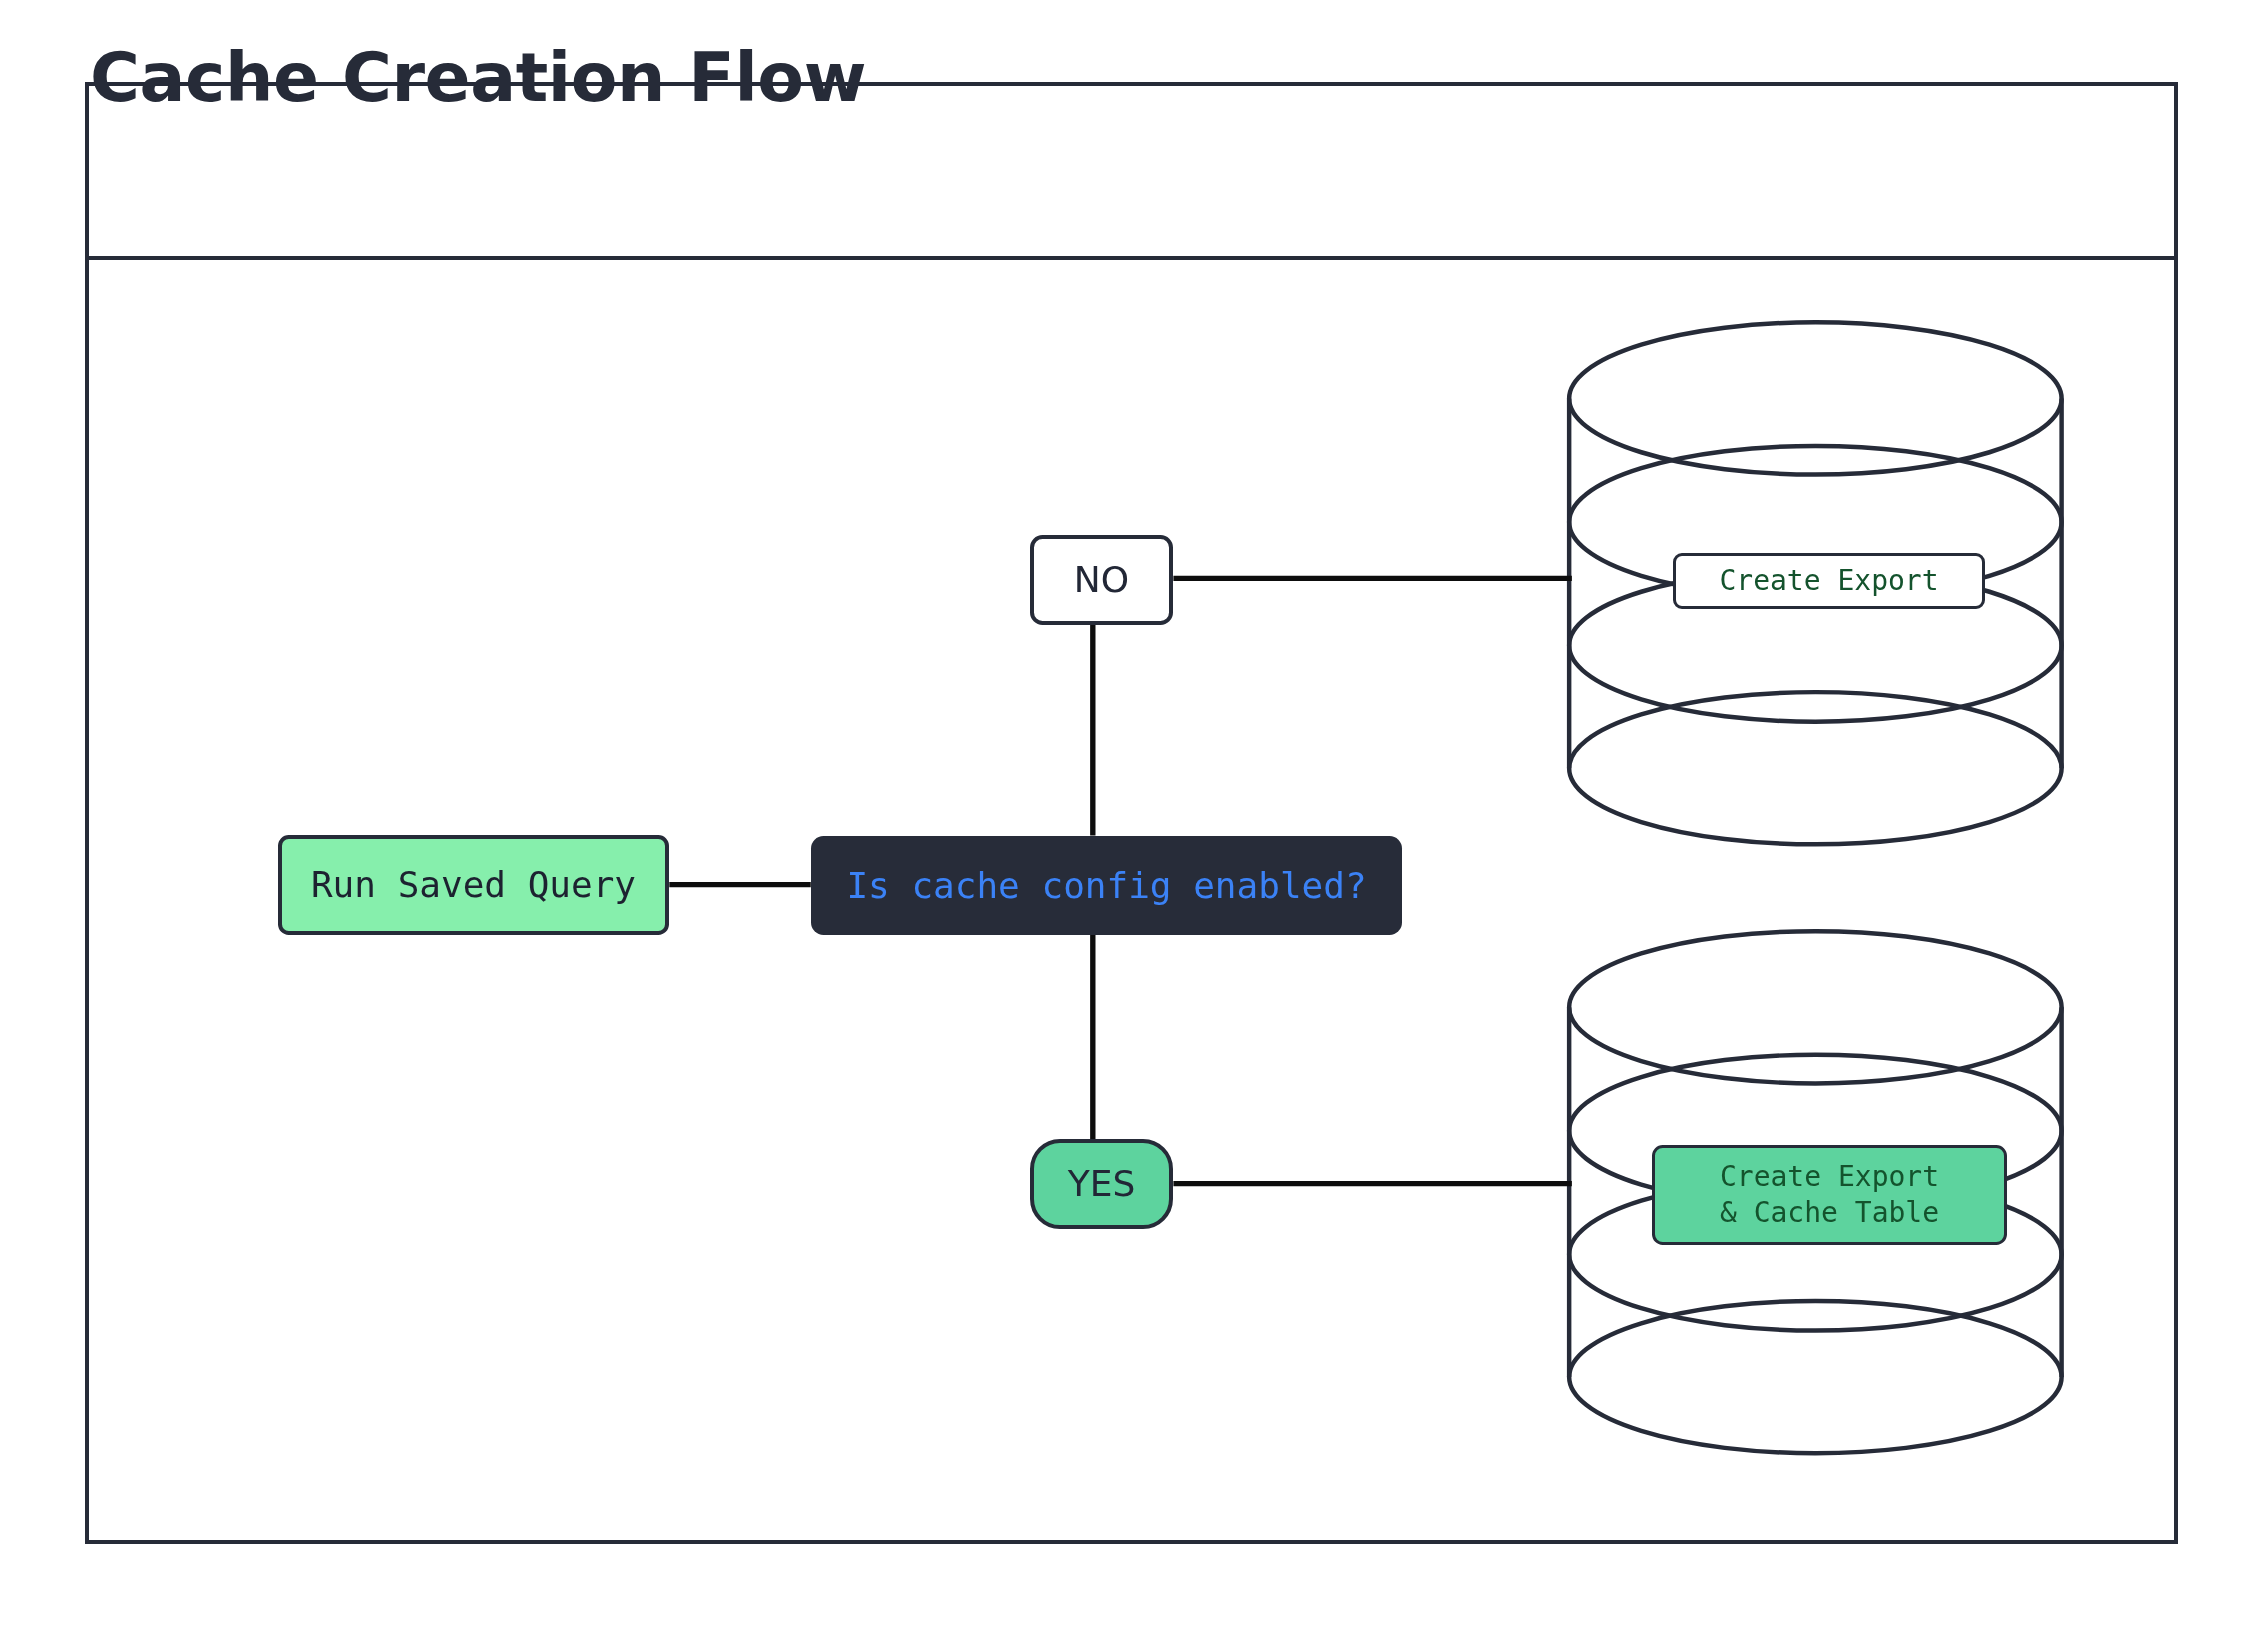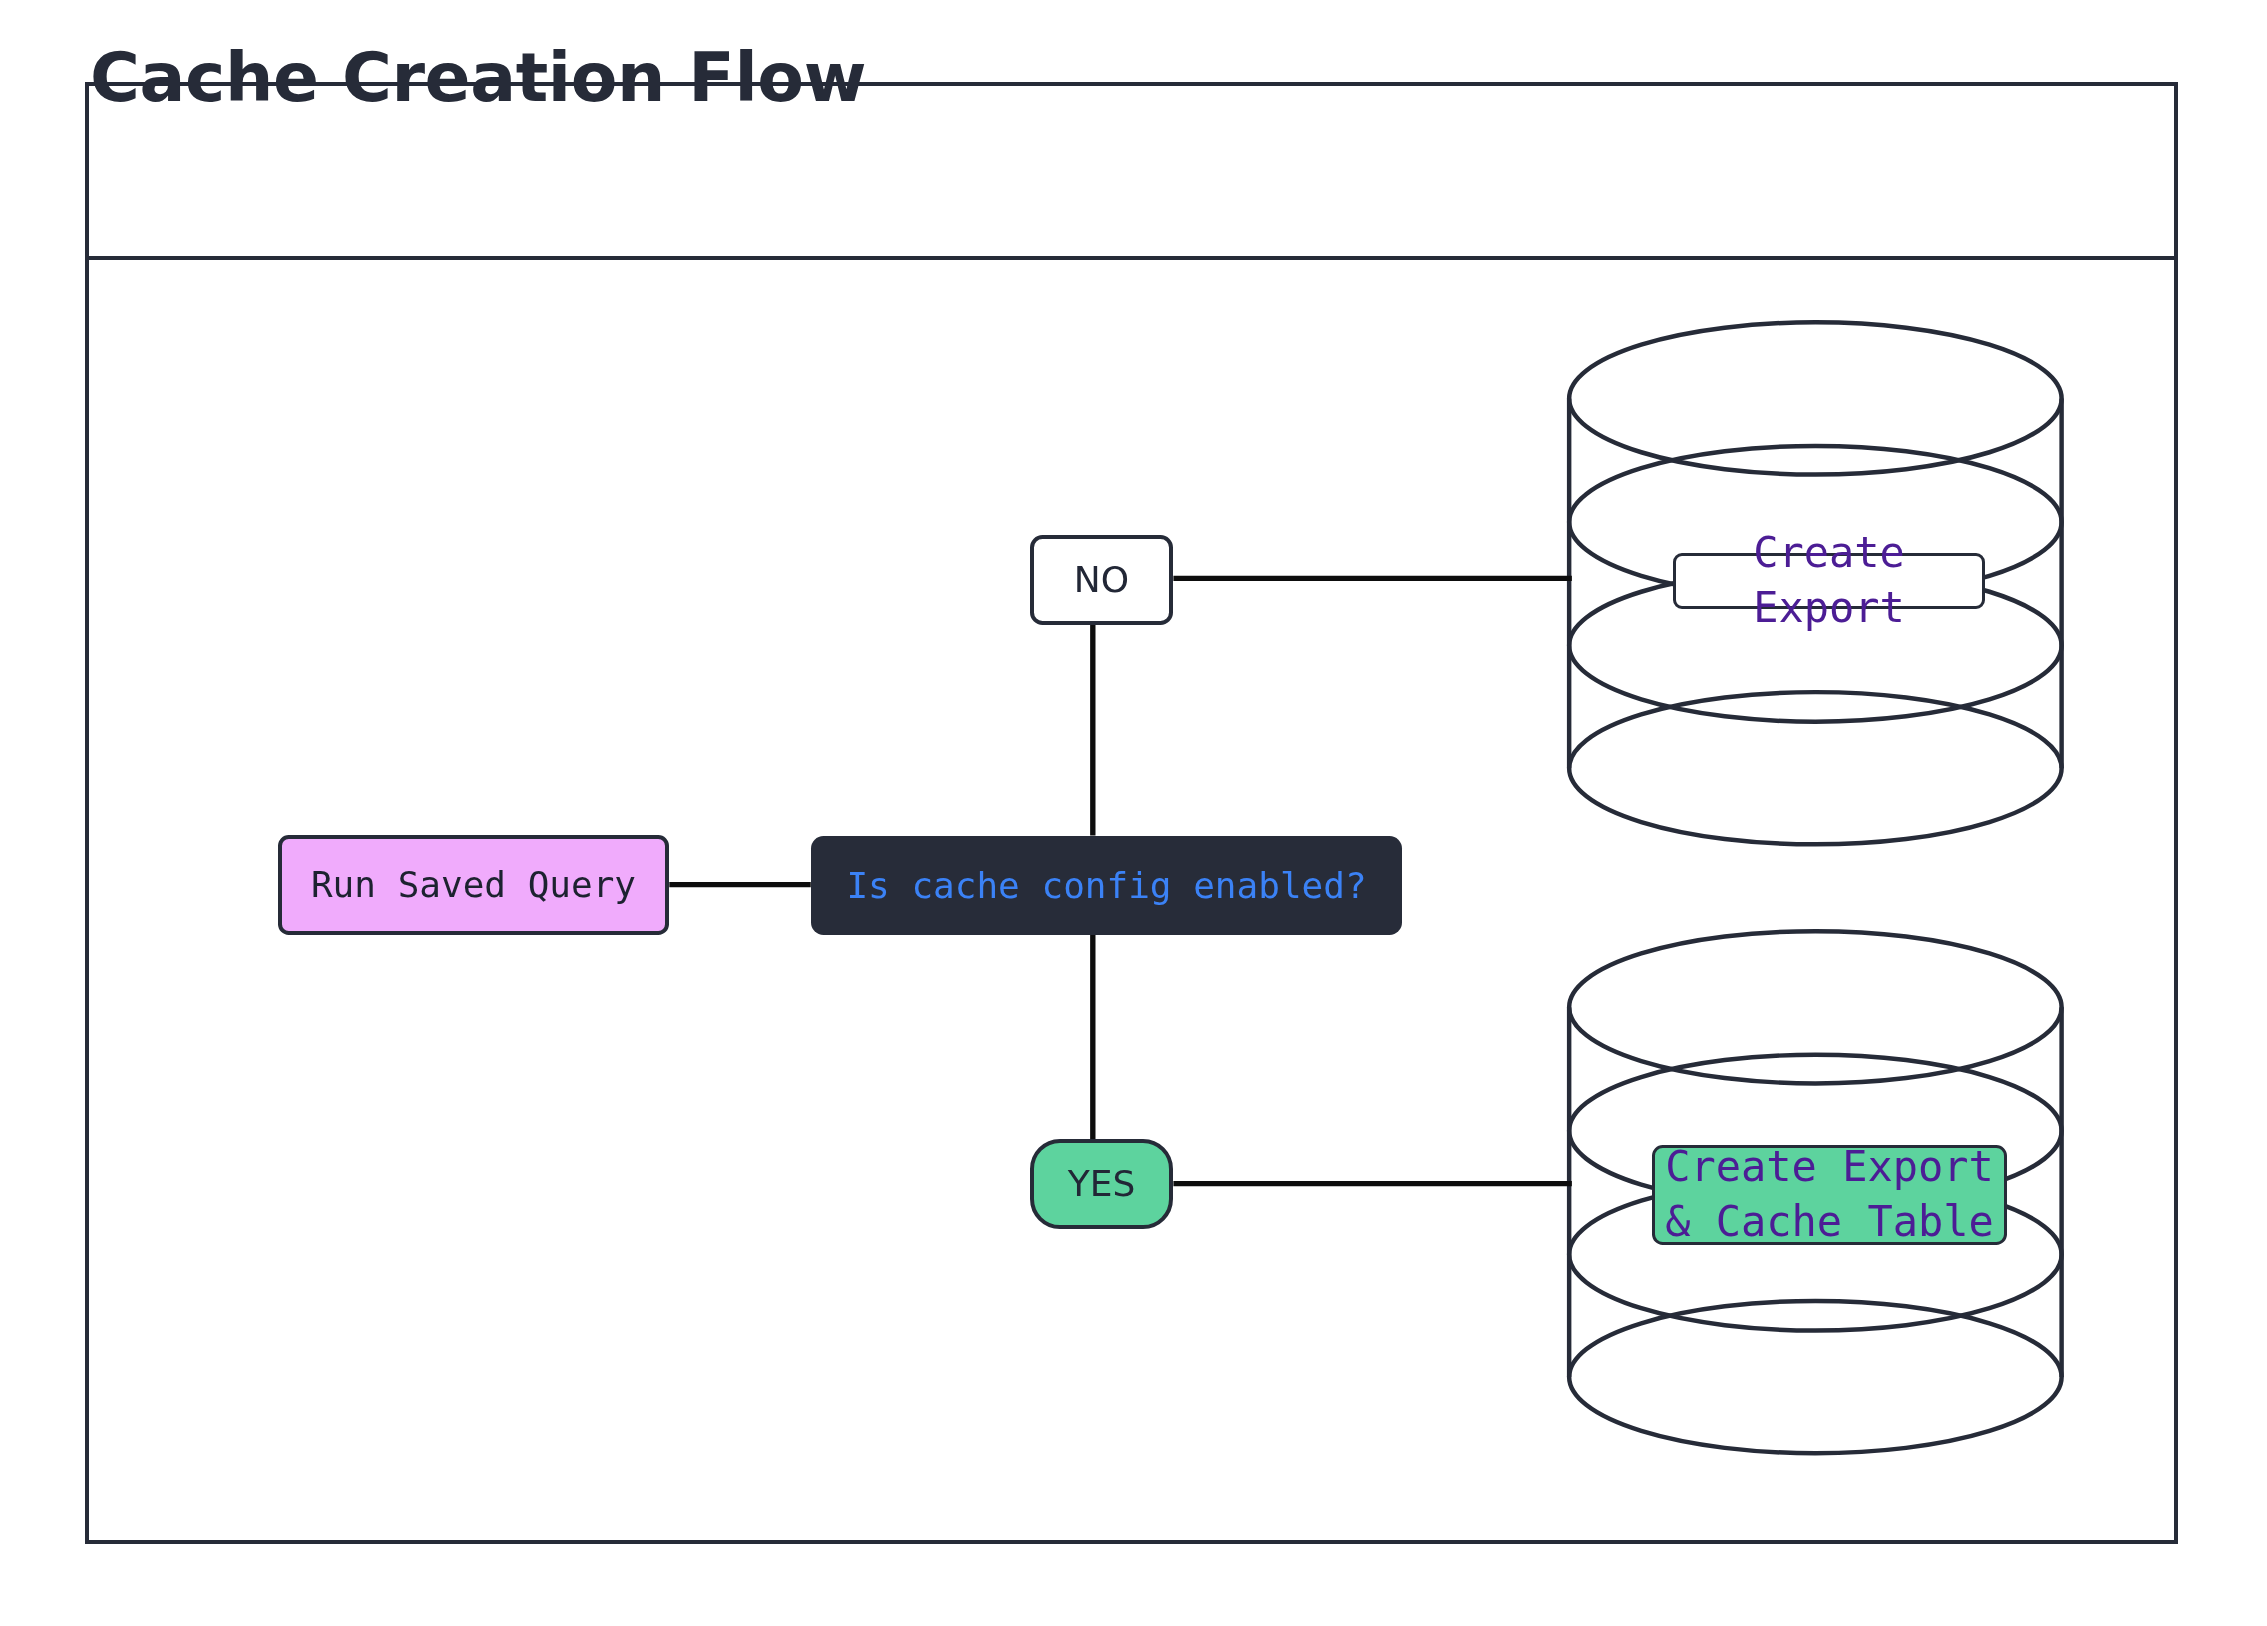--- a/index.html
+++ b/index.html
@@ -74,21 +74,21 @@
     text-align: left;
     font-family: "DejaVu Sans Mono", "Liberation Mono", monospace;
     font-size: 36px;
     line-height: 1.22;
     white-space: pre-line;
   }
 
   .node-process {
     border: 4.5px solid #262b38;
     border-radius: 10.7px;
-    background: #f0abfc;
+    background: #86efac;
     color: #1d2230;
   }
 
   .node-decision {
     border-radius: 12.5px;
     background: #272c39;
     color: #3b82f6;
     border: none;
   }
 
@@ -108,23 +108,23 @@
   .db-label {
     position: absolute;
     box-sizing: border-box;
     display: flex;
     align-items: center;
     justify-content: center;
     text-align: center;
     border: 3.6px solid #262b38;
     border-radius: 9px;
     background: #ffffff;
-    color: #4c1d95;
+    color: #14532d;
     font-family: "DejaVu Sans Mono", "Liberation Mono", monospace;
-    font-size: 42px;
+    font-size: 28px;
     line-height: 1.3;
     white-space: pre-line;
   }
   .db-label.is-green {
     background: #5dd39e;
     border-radius: 10.7px;
   }
 
   
   #node-run-saved-query { left: 278px;  top: 835px;  width: 391px; height: 100px; }

